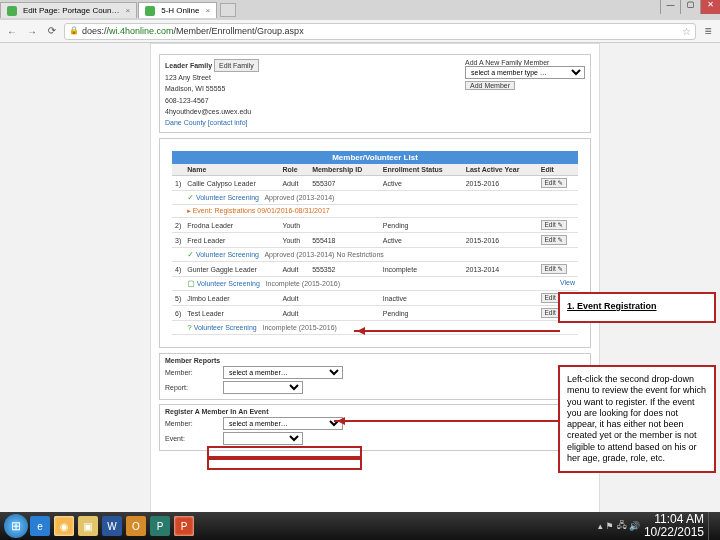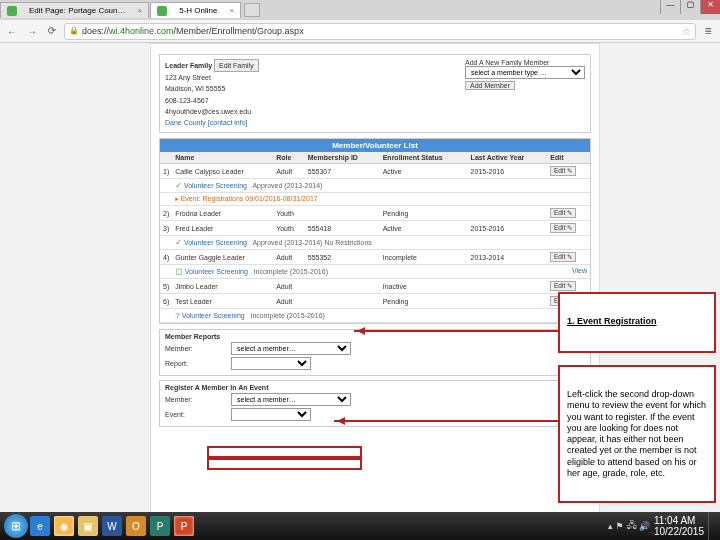--- a/index.html
+++ b/index.html
@@ -1,19 +1,19 @@
 <!DOCTYPE html>
 <html><head>
 <meta charset="utf-8">
 <style>
   *{margin:0;padding:0;box-sizing:border-box;font-family:Arial,Helvetica,sans-serif}
   body{width:720px;height:540px;background:#000;overflow:hidden;position:relative}
   .browser-chrome{background:#f5f5f5;border-bottom:1px solid #ccc}
   .tabs{display:flex;align-items:center;height:20px;background:#d5d5d5}
-  .tab{height:16px;padding:2px 6px;font-size:8px;background:#fff;border:1px solid #aaa;border-bottom:none;margin-right:1px;display:flex;align-items:center;gap:12px}
+  .tab{height:16px;padding:2px 6px;font-size:8px;background:#fff;border:1px solid #aaa;border-bottom:none;margin-right:1px;display:flex;align-items:center;gap:6px}
   .tab.inactive{background:#e5e5e5}
   .tab-favicon{width:10px;height:10px;background:#4CAF50;border-radius:2px}
   .tab-close{font-size:8px;color:#777;cursor:pointer}
   .newtab{width:16px;height:14px;background:#ddd;border:1px solid #aaa;margin-left:2px}
   .win-controls{position:absolute;right:0;top:0;display:flex}
   .win-btn{width:20px;height:14px;font-size:8px;text-align:center;border-left:1px solid #999}
   .win-btn.close{background:#c94f4f;color:#fff}
   .toolbar{height:22px;display:flex;align-items:center;padding:2px 4px;gap:4px;background:#f5f5f5}
   .nav-btn{width:16px;height:16px;font-size:10px;color:#555;text-align:center;line-height:16px}
   .url-wrap{flex:1;display:flex;align-items:center;background:#fff;border:1px solid #ccc;border-radius:3px;height:17px;padding:0 4px;gap:3px}
@@ -36,42 +36,42 @@
   table{width:100%;border-collapse:collapse;font-size:7px}
   th{background:#eee;padding:2px 3px;text-align:left;border-bottom:1px solid #ccc;font-weight:bold}
   td{padding:2px 3px;border-bottom:1px solid #e0e0e0}
   .chk{color:#3a9c3a;font-size:8px}
   .orange-row{color:#d86b1f;font-size:7px}
   .blue-row{color:#2a6db3;font-size:7px}
   .edit-sm{display:inline-block;width:26px;background:#eee;border:1px solid #aaa;font-size:6.5px;text-align:center;padding:0 1px}
   .link{color:#2a6db3;font-size:7px;cursor:pointer}
 
   .sub-sec{border:1px solid #ccc;margin:4px 0;padding:3px 5px;font-size:7px}
-  .sub-sec .row{display:flex;align-items:center;gap:16px;margin:2px 0}
+  .sub-sec .row{display:flex;align-items:center;gap:8px;margin:2px 0}
   .sub-sec label{width:50px}
 
-  .callout{position:absolute;background:#fff;border:2px solid #b22222;padding:22px 7px;font-size:9px;line-height:1.25;z-index:20;width:158px}
+  .callout{position:absolute;background:#fff;border:2px solid #b22222;padding:7px 7px;font-size:9px;line-height:1.25;z-index:20;width:158px}
   .callout h4{font-size:9px;text-decoration:underline;margin-bottom:2px}
   .arrow{position:absolute;border-top:2px solid #b22222;z-index:15}
   .arrow::before{content:"";position:absolute;left:-1px;top:-5px;border:4px solid transparent;border-right:8px solid #b22222}
 
   .taskbar{position:absolute;bottom:0;left:0;right:0;height:28px;background:linear-gradient(#3a3a3a,#111);display:flex;align-items:center;padding:0 4px;color:#fff}
   .start{width:24px;height:24px;border-radius:50%;background:radial-gradient(circle,#6fc2ff,#1a6bb0);display:flex;align-items:center;justify-content:center;font-size:12px}
   .tb-icon{width:20px;height:20px;margin:0 2px;background:#444;border-radius:2px;display:flex;align-items:center;justify-content:center;font-size:10px}
   .tb-icon.ie{background:#2a7fd4}
   .tb-icon.chrome{background:#f5b84f}
   .tb-icon.folder{background:#e3c46a}
   .tb-icon.word{background:#2a5699}
   .tb-icon.outlook{background:#d58b2a}
   .tb-icon.pub{background:#2a7a6b}
   .tb-icon.ppt{background:#d24726}
   .tb-icon.active{box-shadow:inset 0 0 3px #fff}
   .tray{margin-left:auto;display:flex;align-items:center;gap:3px;font-size:8px}
   .tray-ico{font-size:9px;color:#ccc}
-  .clock{font-size:10px;line-height:1.1;}
+  .clock{font-size:12px;line-height:1.1;text-align:right}
   .show-desk{width:8px;height:28px;border-left:1px solid #555;margin-left:4px}
 
   .redbox-event{position:absolute;border:2px solid #b22222;z-index:16;pointer-events:none}
 </style>
 </head>
 <body>
 
 <div class="browser-chrome">
   <div class="tabs">
     <div class="tab inactive">
@@ -124,21 +124,21 @@
         <div class="fam-right">
           <div>Add A New Family Member</div>
           <select class="sel">
             <option>select a member type …</option>
           </select><br>
           <span class="edit-btn" style="margin-top:2px">Add Member</span>
         </div>
       </div>
     </div>
 
-    <div class="box" style="padding:0">
+    <div class="box" style="padding:12px">
       <div class="blue-header">Member/Volunteer List</div>
       <table>
         <thead>
             <tr>
           <th style="width:12px"></th>
           <th>Name</th>
           <th>Role</th>
           <th>Membership ID</th>
           <th>Enrollment Status</th>
           <th>Last Active Year</th>

